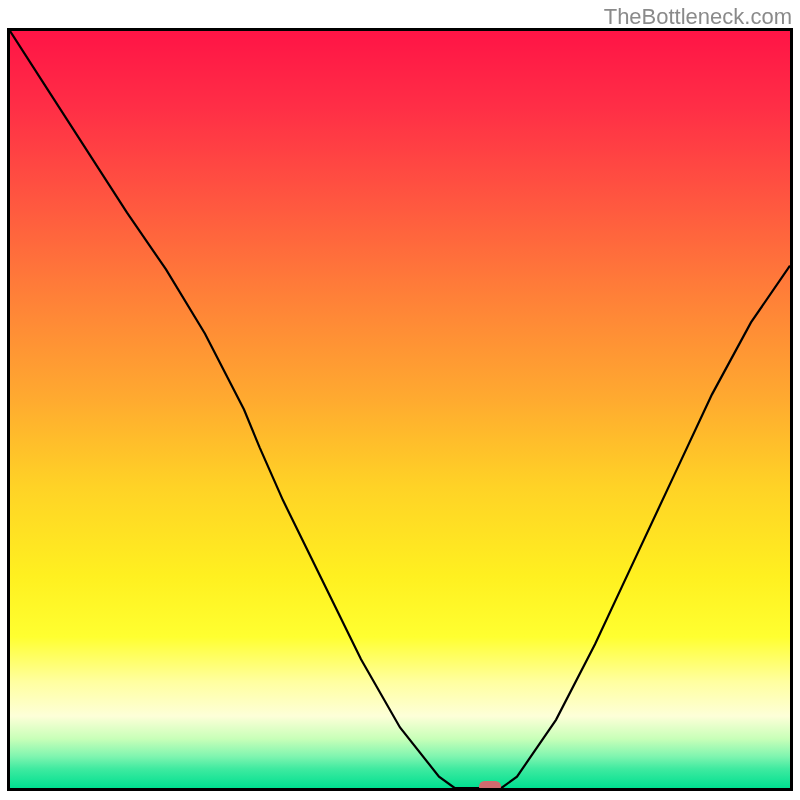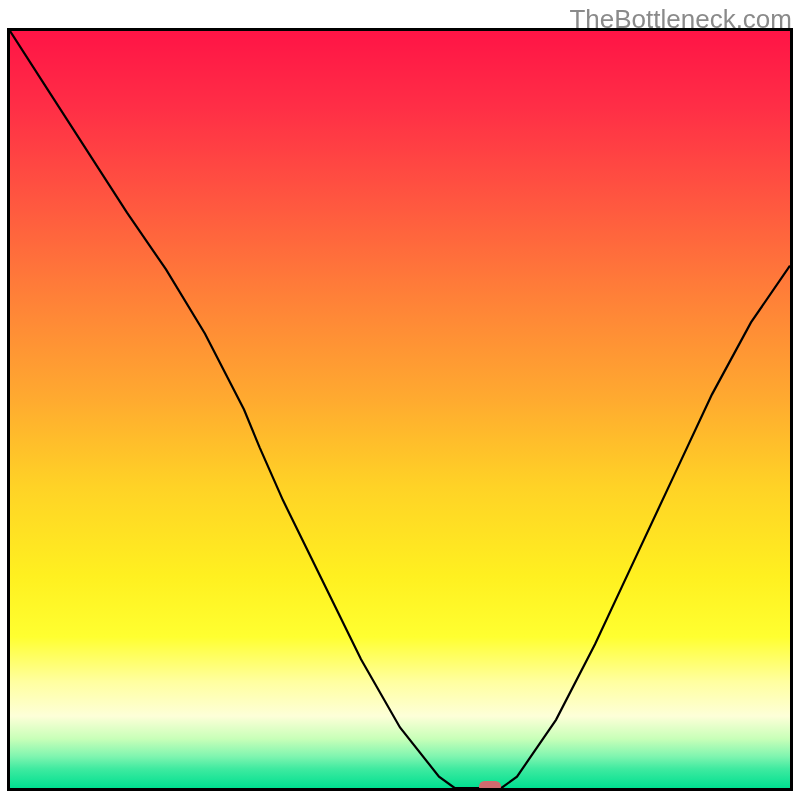--- a/index.html
+++ b/index.html
@@ -10,21 +10,21 @@
   }
   .container {
     width: 800px;
     height: 800px;
     position: relative;
   }
   .watermark {
     position: absolute;
     top: 4px;
     right: 8px;
-    font-size: 26px;
+    font-size: 22px;
     color: #8a8a8a;
     font-weight: 500;
     z-index: 10;
     margin-left: 27px;
   }
   .plot-outer {
     position: absolute;
     left: 7px;
     top: 28px;
     width: 786px;

